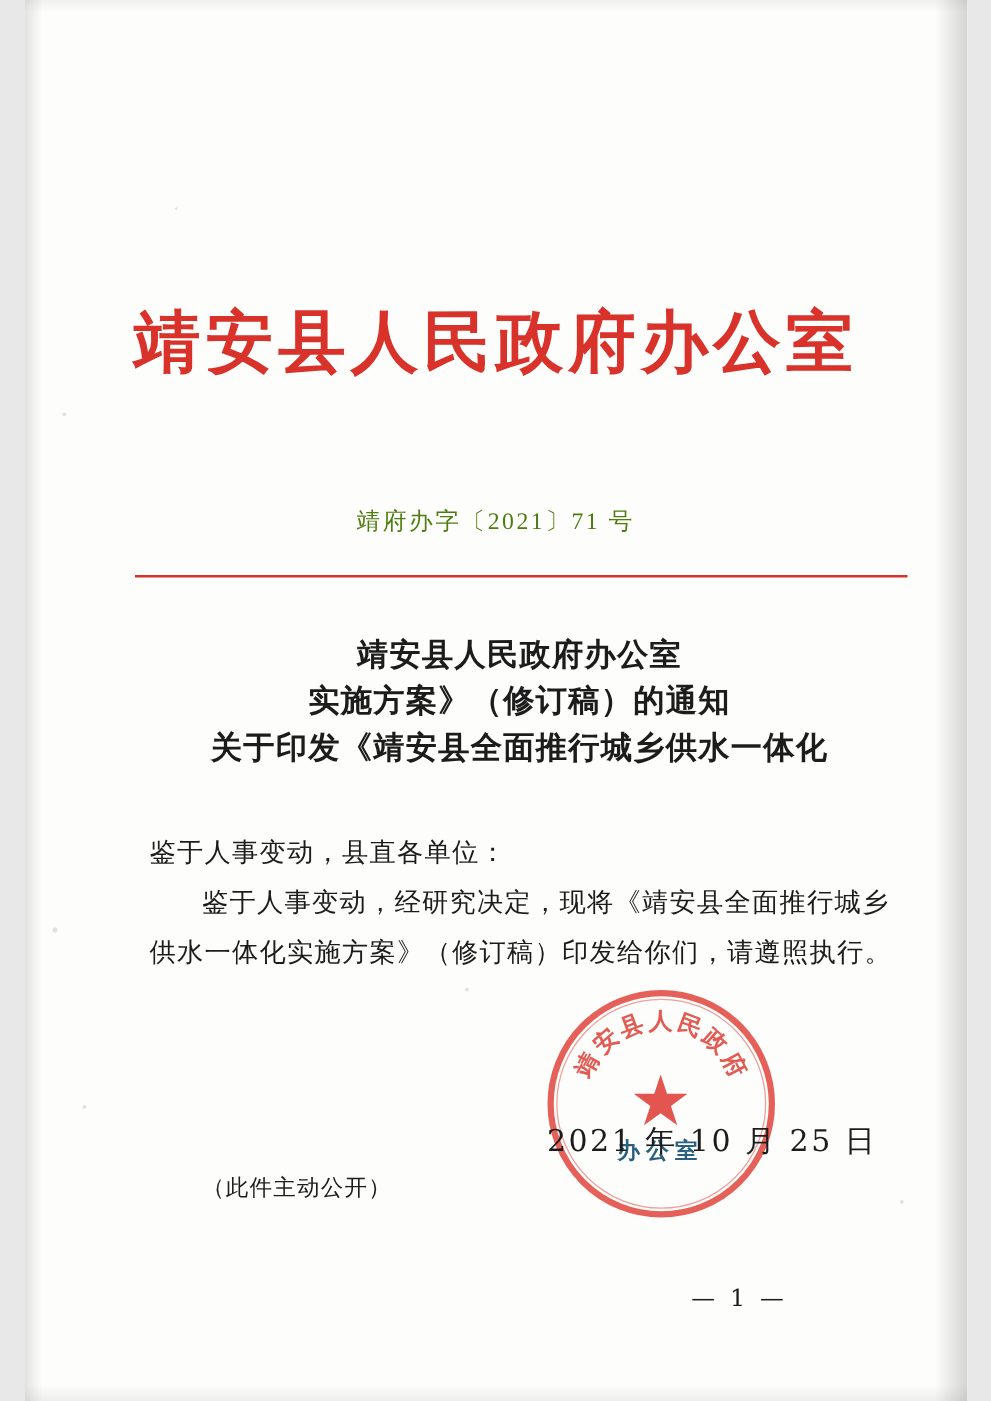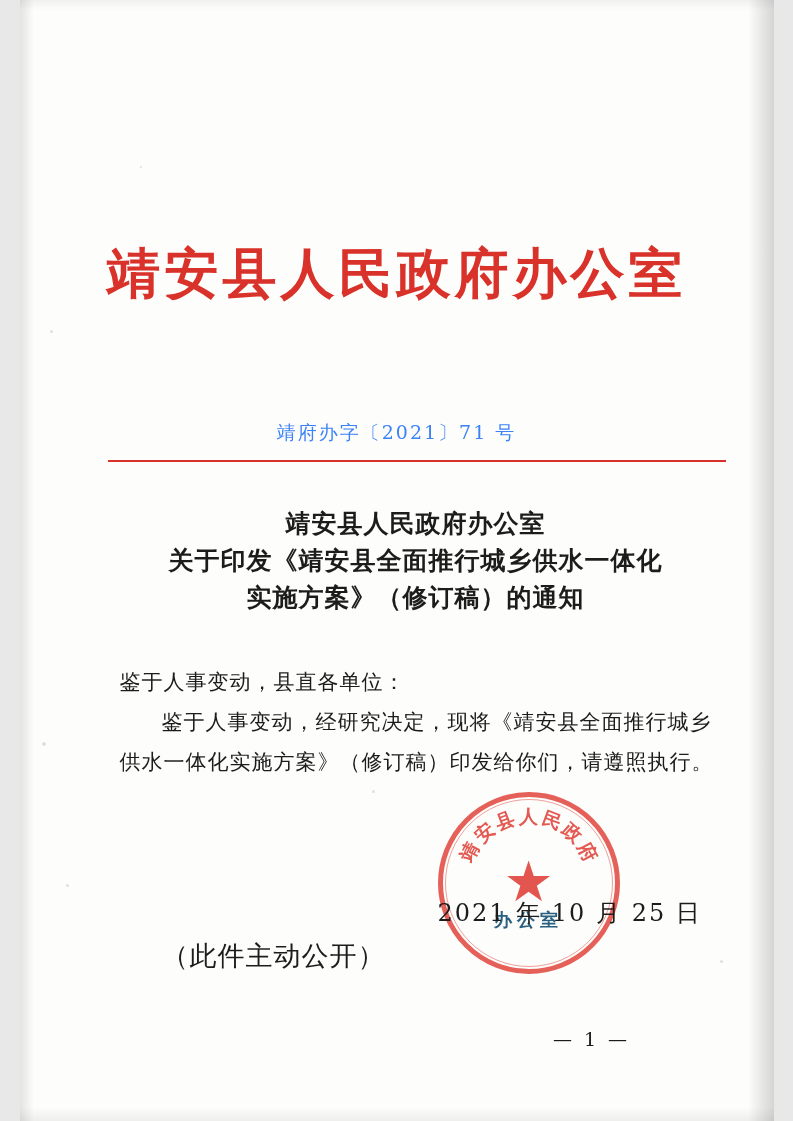--- a/index.html
+++ b/index.html
@@ -49,27 +49,28 @@
     color: #d8322a;
     font-family: "DejaVu Serif", "Liberation Serif", serif;
     font-weight: 700;
     font-size: 54px;
     letter-spacing: 4px;
     white-space: nowrap;
   }
 
   .doc-number {
     position: absolute;
-    top: 420px;
-    left: 0;
-    width: 100%;
-    text-align: center;
-    color: #3b82f6;
+    top: 404px;
+    left: 0;
+    width: 100%;
+    text-align: center;
+    color: #4d7c0f;
     font-size: 19px;
     letter-spacing: 2px;
+    font-family: Liberation Serif, serif;
   }
 
   .red-rule {
     position: absolute;
     top: 460px;
     left: 88px;
     width: 618px;
     height: 2px;
     background: #d8322a;
   }
@@ -107,21 +108,21 @@
     color: #1c1c1c;
     font-size: 24px;
     letter-spacing: 2px;
   }
 
   .open-note {
     position: absolute;
     top: 938px;
     left: 142px;
     color: #1c1c1c;
-    font-size: 27px;
+    font-size: 18px;
     letter-spacing: 1px;
   }
 
   .page-number {
     position: absolute;
     top: 1028px;
     left: 0;
     width: 100%;
     text-align: center;
     color: #1c1c1c;
@@ -212,22 +213,22 @@
   <div class="content">
 
     <div class="doc-title">靖安县人民政府办公室</div>
 
     <div class="doc-number">靖府办字〔2021〕71 号</div>
 
     <div class="red-rule"></div>
 
     <div class="subject">
       <div>靖安县人民政府办公室</div>
+      <div>实施方案》（修订稿）的通知</div>
       <div>关于印发《靖安县全面推行城乡供水一体化</div>
-      <div>实施方案》（修订稿）的通知</div>
     </div>
 
     <div class="body-block">
       <div>鉴于人事变动，县直各单位：</div>
       <div class="indent">鉴于人事变动，经研究决定，现将《靖安县全面推行城乡供水一体化实施方案》（修订稿）印发给你们，请遵照执行。</div>
     </div>
 
     <div class="seal">
       <div class="seal-blur">
         <div class="ring"></div>

